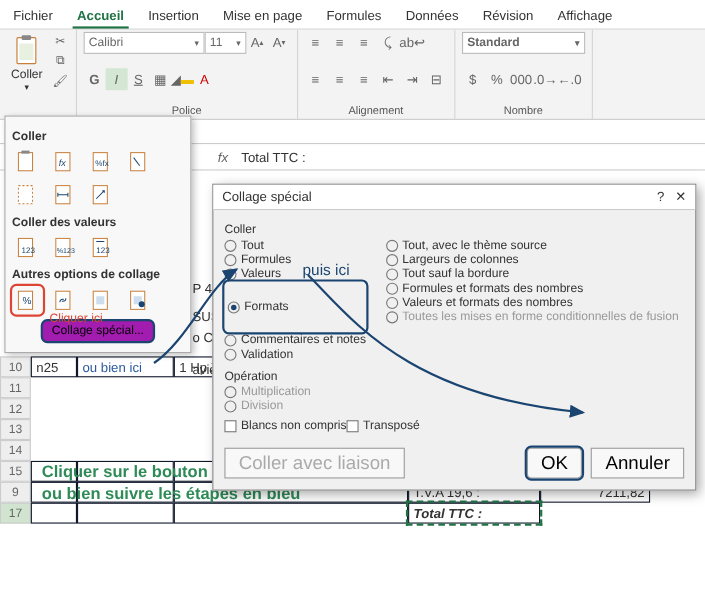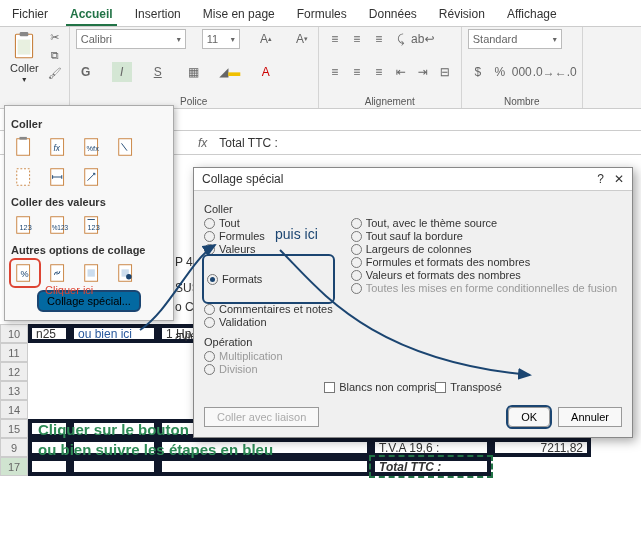--- a/index.html
+++ b/index.html
@@ -14,71 +14,71 @@
 .ribbon { display: flex; align-items: stretch; background: #f3f3f3; border-bottom: 1px solid #ccc; height: 82px; }
 .rgroup { display: flex; flex-direction: column; justify-content: space-between; border-right: 1px solid #d4d4d4; padding: 2px 6px 1px; font-size: 10px; color: #666; }
 .rgroup .glabel { text-align: center; font-size: 10px; color: #555; margin-top: 2px; }
 
 .clip-big { display: flex; flex-direction: column; align-items: center; gap: 1px; padding: 2px 4px; cursor: pointer; }
 .clip-big svg { width: 26px; height: 30px; }
 .clip-big span { font-size: 11px; color: #333; }
 .small-btns { display: flex; flex-direction: column; gap: 2px; margin-left: 4px; }
 .small-btns .sb { width: 16px; height: 16px; display: flex; align-items: center; justify-content: center; font-size: 11px; color: #666; cursor: pointer; }
 
-.font-row { display: flex; align-items: center; gap: 16px; }
+.font-row { display: flex; align-items: center; gap: 0; }
 .combo { border: 1px solid #bbb; background: #fff; padding: 2px 4px; font-size: 11px; height: 20px; display: flex; align-items: center; justify-content: space-between; gap: 4px; }
 .combo.font { width: 110px; }
 .combo.size { width: 38px; }
-.combo.numfmt { width: 94px; }
+.combo.numfmt { width: 112px; font-weight: bold; }
 .fbtn { width: 20px; height: 20px; display: flex; align-items: center; justify-content: center; font-size: 12px; cursor: pointer; }
 .fbtn.active { background: #d4e6d4; }
 
 .align-btns { display: flex; gap: 2px; }
 
 
 .fbar { display: flex; align-items: center; border-bottom: 1px solid #ccc; height: 24px; font-size: 12px; }
 .namebox { width: 70px; border-right: 1px solid #ccc; padding: 0 6px; height: 100%; display: flex; align-items: center; }
 .fx { padding: 0 8px; color: #666; font-style: italic; }
 .finput { flex: 1; padding: 0 4px; }
 
 
 .paste-panel { position: absolute; left: 4px; top: 105px; width: 170px; background: #f8f8f8; border: 1px solid #aaa; box-shadow: 2px 2px 6px rgba(0,0,0,0.25); padding: 6px; z-index: 50; }
 .paste-panel h4 { font-size: 11px; font-weight: bold; margin: 6px 0 4px; }
 .icon-row { display: flex; gap: 6px; margin-bottom: 4px; flex-wrap: wrap; }
 .picon { width: 28px; height: 26px; display: flex; align-items: center; justify-content: center; cursor: pointer; position: relative; }
 .picon svg { width: 22px; height: 22px; }
 .picon.redbox { outline: 2px solid #d43; border-radius: 4px; }
 .redlabel { color: #d43; font-size: 11px; position: absolute; }
-.special-btn { border: 2px solid #1b4571; border-radius: 6px; padding: 3px 8px; font-size: 11px; background: #0369a1; margin: 0 auto 2px; display: block; cursor: pointer; }
+.special-btn { border: 2px solid #1b4571; border-radius: 6px; padding: 3px 8px; font-size: 11px; background: #a21caf; margin: 0 auto 2px; display: block; cursor: pointer; }
 
 
 .dialog { position: absolute; left: 193px; top: 167px; width: 440px; background: #f0f0f0; border: 1px solid #888; box-shadow: 3px 3px 10px rgba(0,0,0,0.35); z-index: 60; font-size: 11px; }
 .dlg-title { background: #fff; border-bottom: 1px solid #ccc; padding: 4px 8px; display: flex; justify-content: space-between; align-items: center; font-size: 12px; }
 .dlg-title .r { display: flex; gap: 10px; }
 .dlg-body { padding: 8px 10px; }
 .group-label { font-size: 11px; margin: 4px 0 2px; }
 .radio-cols { display: flex; gap: 18px; }
 .radio-col { display: flex; flex-direction: column; gap: 1px; }
 .radio { display: flex; align-items: center; gap: 4px; font-size: 11px; color: #333; cursor: pointer; }
 .radio.dim { color: #999; }
 .radio .dot { width: 11px; height: 11px; border: 1px solid #777; border-radius: 50%; display: inline-flex; align-items: center; justify-content: center; }
 .radio.sel .dot::after { content: ""; width: 5px; height: 5px; border-radius: 50%; background: #1b4571; }
 .radio.sel { outline: 2px solid #1b4571; border-radius: 4px; padding: 17px 3px; }
 .chk { display: flex; align-items: center; gap: 4px; font-size: 11px; margin-top: 6px; }
 .chk .box { width: 11px; height: 11px; border: 1px solid #777; background: #fff; }
 .dlg-foot { display: flex; justify-content: space-between; align-items: center; padding: 6px 10px 10px; }
-.dlg-btn { border: 1px solid #999; background: #f8f8f8; padding: 3px 12px; font-size: 11px; cursor: pointer; }
+.dlg-btn { border: 1px solid #999; background: #f8f8f8; padding: 3px 12px; font-size: 17px; cursor: pointer; }
 .dlg-btn.disabled { color: #aaa; }
 .dlg-btn.ok { outline: 2px solid #1b4571; border-radius: 4px; }
 
 
 .sheet-area { position: absolute; left: 0; top: 324px; font-size: 12px; }
 .row { display: flex; height: 19px; align-items: center; }
 .row .rh { width: 28px; text-align: center; background: #eee; border: 1px solid #ccc; font-size: 11px; color: #666; height: 100%; display: flex; align-items: center; justify-content: center; }
-.cell { width: 140px; border: 4px solid #0f172a; height: 100%; padding: 0 4px; display: flex; align-items: center; }
+.cell { width: 140px; border: 1px solid #0f172a; height: 100%; padding: 0 4px; display: flex; align-items: center; }
 .cell.w0 { width: 42px; }
 .cell.w1 { width: 88px; }
 .cell.w2 { width: 213px; }
 .cell.w3 { width: 120px; }
 .cell.w4 { width: 100px; justify-content: flex-end; }
 .cell.sel { outline: 2px dashed #217346; font-style: italic; font-weight: bold; }
 
 
 .annot-green { position: absolute; left: 38px; top: 420px; color: #2e8b57; font-size: 15px; font-weight: 600; line-height: 1.3; z-index: 10; width: 300px; }
 .annot-blue { color: #1b4571; font-size: 14px; position: absolute; }
@@ -341,25 +341,25 @@
             <span>Validation</span>
           </label>
       </div>
       <div class="radio-col">
         <label class="radio">
             <span class="dot"></span>
             <span>Tout, avec le thème source</span>
           </label>
         <label class="radio">
             <span class="dot"></span>
+            <span>Largeurs de colonnes</span>
+          </label>
+        <label class="radio">
+            <span class="dot"></span>
             <span>Tout sauf la bordure</span>
-          </label>
-        <label class="radio">
-            <span class="dot"></span>
-            <span>Largeurs de colonnes</span>
           </label>
         <label class="radio">
             <span class="dot"></span>
             <span>Formules et formats des nombres</span>
           </label>
         <label class="radio">
             <span class="dot"></span>
             <span>Valeurs et formats des nombres</span>
           </label>
         <label class="radio dim">
@@ -376,21 +376,21 @@
             <span class="dot"></span>
             <span>Multiplication</span>
           </label>
         <label class="radio dim">
             <span class="dot"></span>
             <span>Division</span>
           </label>
       </div>
     </div>
 
-    <div style="display:flex;justify-content:center;">
+    <div style="display:flex;justify-content:flex-start;">
       <label class="chk">
           <span class="box"></span>
           <span>Blancs non compris</span>
         </label>
       <label class="chk">
           <span class="box"></span>
           <span>Transposé</span>
         </label>
     </div>
   </div>
@@ -441,21 +441,21 @@
   <div class="row">
       <div class="rh" style="background:#d0e4d0;">17</div>
     <div class="cell w0"></div>
       <div class="cell w1"></div>
       <div class="cell w2"></div>
     <div class="cell w3 sel">Total TTC :</div>
   </div>
 </div>
 
 <div class="annot-green">Cliquer sur le bouton indiqué en rouge, ou bien suivre les étapes en bleu</div>
-<div class="annot-blue" style="left:275px;top:226px;z-index:80;">puis ici</div>
+<div class="annot-blue" style="left:275px;top:237px;z-index:80;">puis ici</div>
 
 <svg class="annot-arrow" style="left:130px;top:230px;width:420px;height:170px;">
   <defs>
       <marker id="ah1" markerWidth="8" markerHeight="8" refX="6" refY="3" orient="auto">
         <path d="M0,0 L7,3 L0,6 Z" fill="#1b4571"></path>
       </marker>
     </defs>
   <path d="M 10 100 C 40 80, 60 30, 85 15" stroke="#1b4571" stroke-width="2" fill="none" marker-end="url(#ah1)"></path>
   <path d="M 150 20 C 190 60, 240 130, 400 145" stroke="#1b4571" stroke-width="2" fill="none" marker-end="url(#ah1)"></path>
 </svg>

